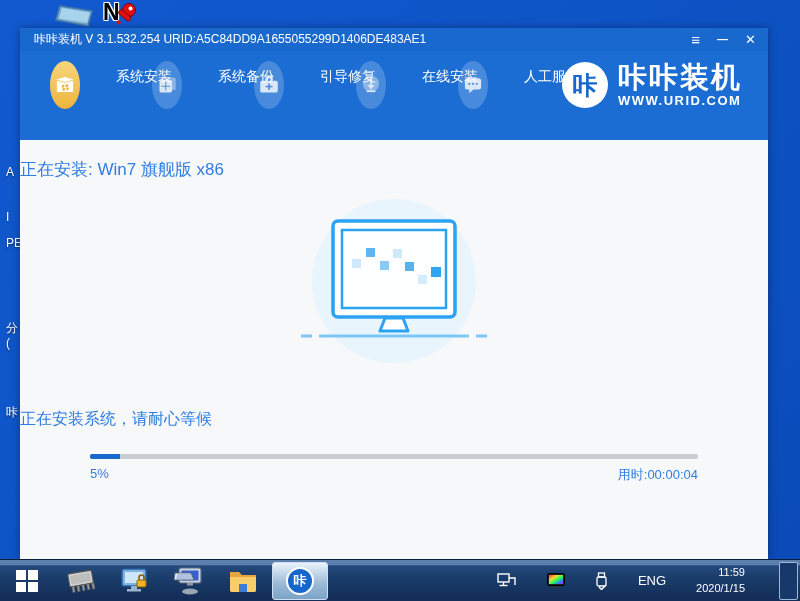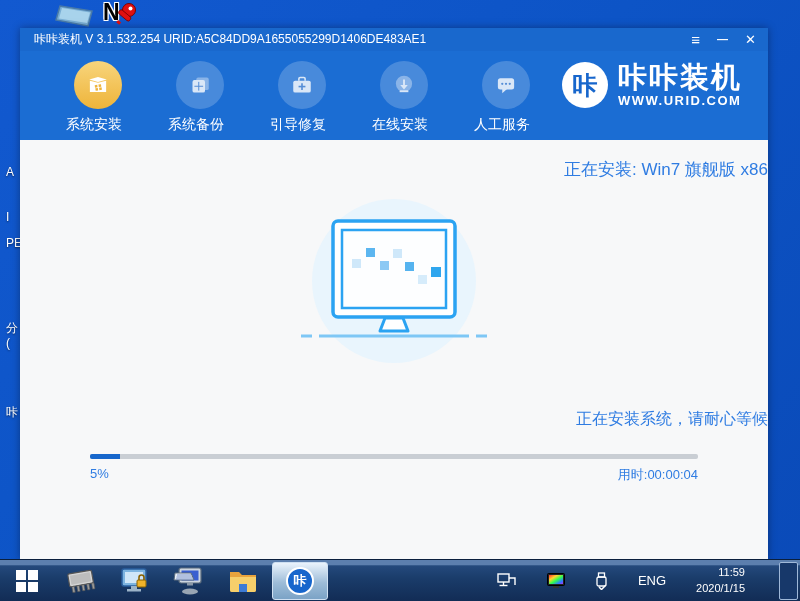--- a/index.html
+++ b/index.html
@@ -24,35 +24,35 @@
     padding:0 12px 0 14px; }
   .titlebar .title { color:#fff; font-size:12px; flex:1; white-space:nowrap; overflow:hidden; }
   .controls { display:flex; align-items:center; gap:17px; }
   .controls span { color:#fff; cursor:pointer; line-height:1; }
   .ctl-menu { font-size:15px; font-weight:bold; }
   .ctl-min { font-size:11px; font-weight:bold; }
   .ctl-close { font-size:13px; }
 
   .navbar { position:relative; height:89px; background:#1b6dd3; display:flex;
     padding:10px 0 0 30px; gap:30px; }
-  .nav-item { width:72px; display:flex; flex-direction:column; align-items:flex-end; cursor:pointer; }
+  .nav-item { width:72px; display:flex; flex-direction:row; align-items:flex-start; cursor:pointer;gap:36px; }
   .nav-circle { width:48px; height:48px; border-radius:50%;
     background:rgba(255,255,255,.20); display:flex; align-items:center; justify-content:center; }
   .nav-circle svg { opacity:.8; }
   .nav-item.active .nav-circle { background:linear-gradient(#f8d57c,#eeb43a); }
   .nav-item.active .nav-circle svg { opacity:1; }
   .nav-label { margin-top:7px; color:#fff; font-size:14px; white-space:nowrap; }
 
   .logo { position:absolute; right:26px; top:11px; display:flex; align-items:center; gap:10px; }
   .logo-badge { width:46px; height:46px; border-radius:50%; background:#fff; color:#1766cc;
     font-size:25px; font-weight:bold; display:flex; align-items:center; justify-content:center; }
   .logo-name { color:#fff; font-size:29px; font-weight:bold; letter-spacing:2px; line-height:1.05; }
   .logo-url { color:#fff; font-size:13px; font-weight:bold; letter-spacing:1.5px; }
 
-  .content { position:relative; height:419px; padding-top:12px; text-align:right; }
+  .content { position:relative; height:419px; padding-top:12px; text-align:left; }
   .installing-title { color:#2f7ce2; font-size:17px; margin-top:6px; }
   .illustration { margin:14px auto 0; width:190px; height:172px; }
   .status { color:#2f7ce2; font-size:16px; margin-top:42px; }
   .progress-wrap { margin:24px 70px 0; }
   .progress-track { height:5px; background:#c9ced4; border-radius:2px; overflow:hidden; }
   .progress-fill { height:100%; width:0; background:#1767cc; }
   .progress-meta { display:flex; justify-content:space-between; margin-top:7px;
     color:#2f7ce2; font-size:13px; }
 
   

